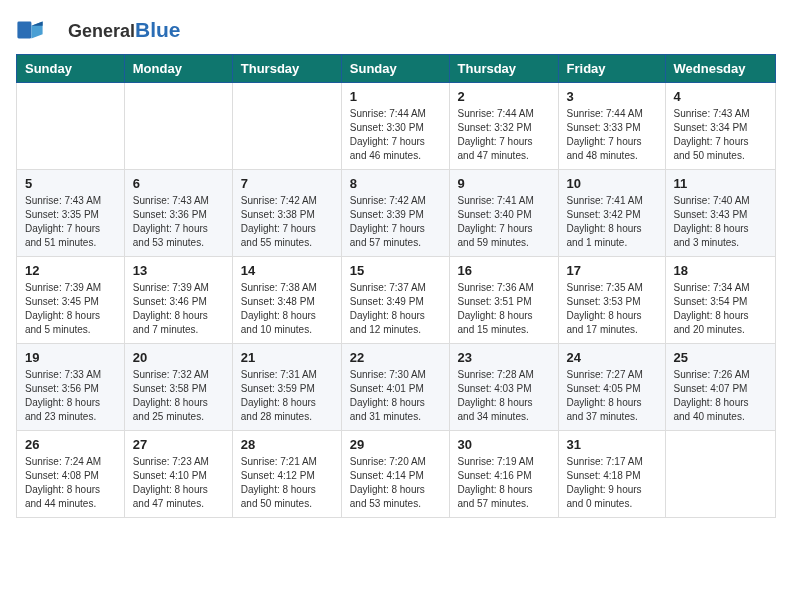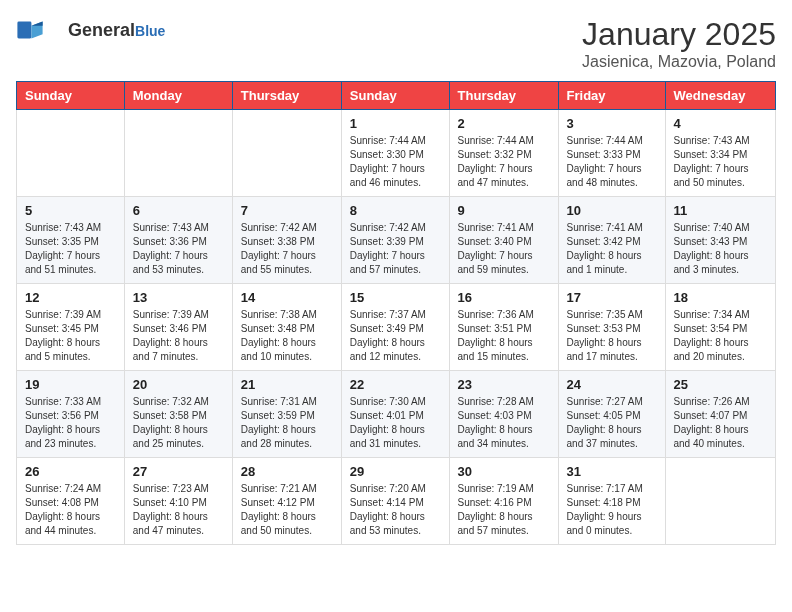--- a/index.html
+++ b/index.html
@@ -21,21 +21,21 @@
       align-items: center;
       gap: 4px;
     }
     .logo-text-general {
       font-size: 18px;
       font-weight: bold;
       color: #333;
       margin-left: 20px;
     }
     .logo-text-blue {
-      font-size: 14px;
+      font-size: 21px;
       font-weight: bold;
       color: #2a6db5;
     }
     .logo-icon {
       width: 28px;
       height: 28px;
     }
     .title-block {
       text-align: right;
     }
@@ -47,21 +47,21 @@
     .location-title {
       font-size: 16px;
       color: #555;
     }
     .calendar {
       width: 100%;
       border-collapse: collapse;
       border: 1px solid #ccc;
     }
     .calendar th {
-      background-color: #ef4444;
+      background-color: #0f766e;
       color: #fff;
       text-align: left;
       padding: 6px 8px;
       font-size: 13px;
       font-weight: bold;
       border: 1px solid #1a5a9a;
     }
     .calendar td {
       vertical-align: top;
       padding: 6px 8px;
@@ -100,24 +100,20 @@
   <div class="logo">
     <svg class="logo-icon" viewBox="0 0 40 40" xmlns="http://www.w3.org/2000/svg">
       <rect x="2" y="8" width="20" height="24" rx="2" fill="#2a6db5"></rect>
       <polygon points="22,14 38,8 38,26 22,32" fill="#4a9fd4"></polygon>
       <polygon points="22,14 38,8 38,14" fill="#1a5a9a"></polygon>
     </svg>
     <div>
       <span class="logo-text-general">General</span><span class="logo-text-blue">Blue</span>
     </div>
   </div>
-  <div class="title-block">
-    <div class="month-title">January 2025</div>
-    <div class="location-title">Jasienica, Mazovia, Poland</div>
-  </div>
 </div>
 
 <table class="calendar">
   <thead>
     <tr>
     <th>Sunday</th>
         <th>Monday</th>
         <th>Thursday</th>
         <th>Sunday</th>
         <th>Thursday</th>

